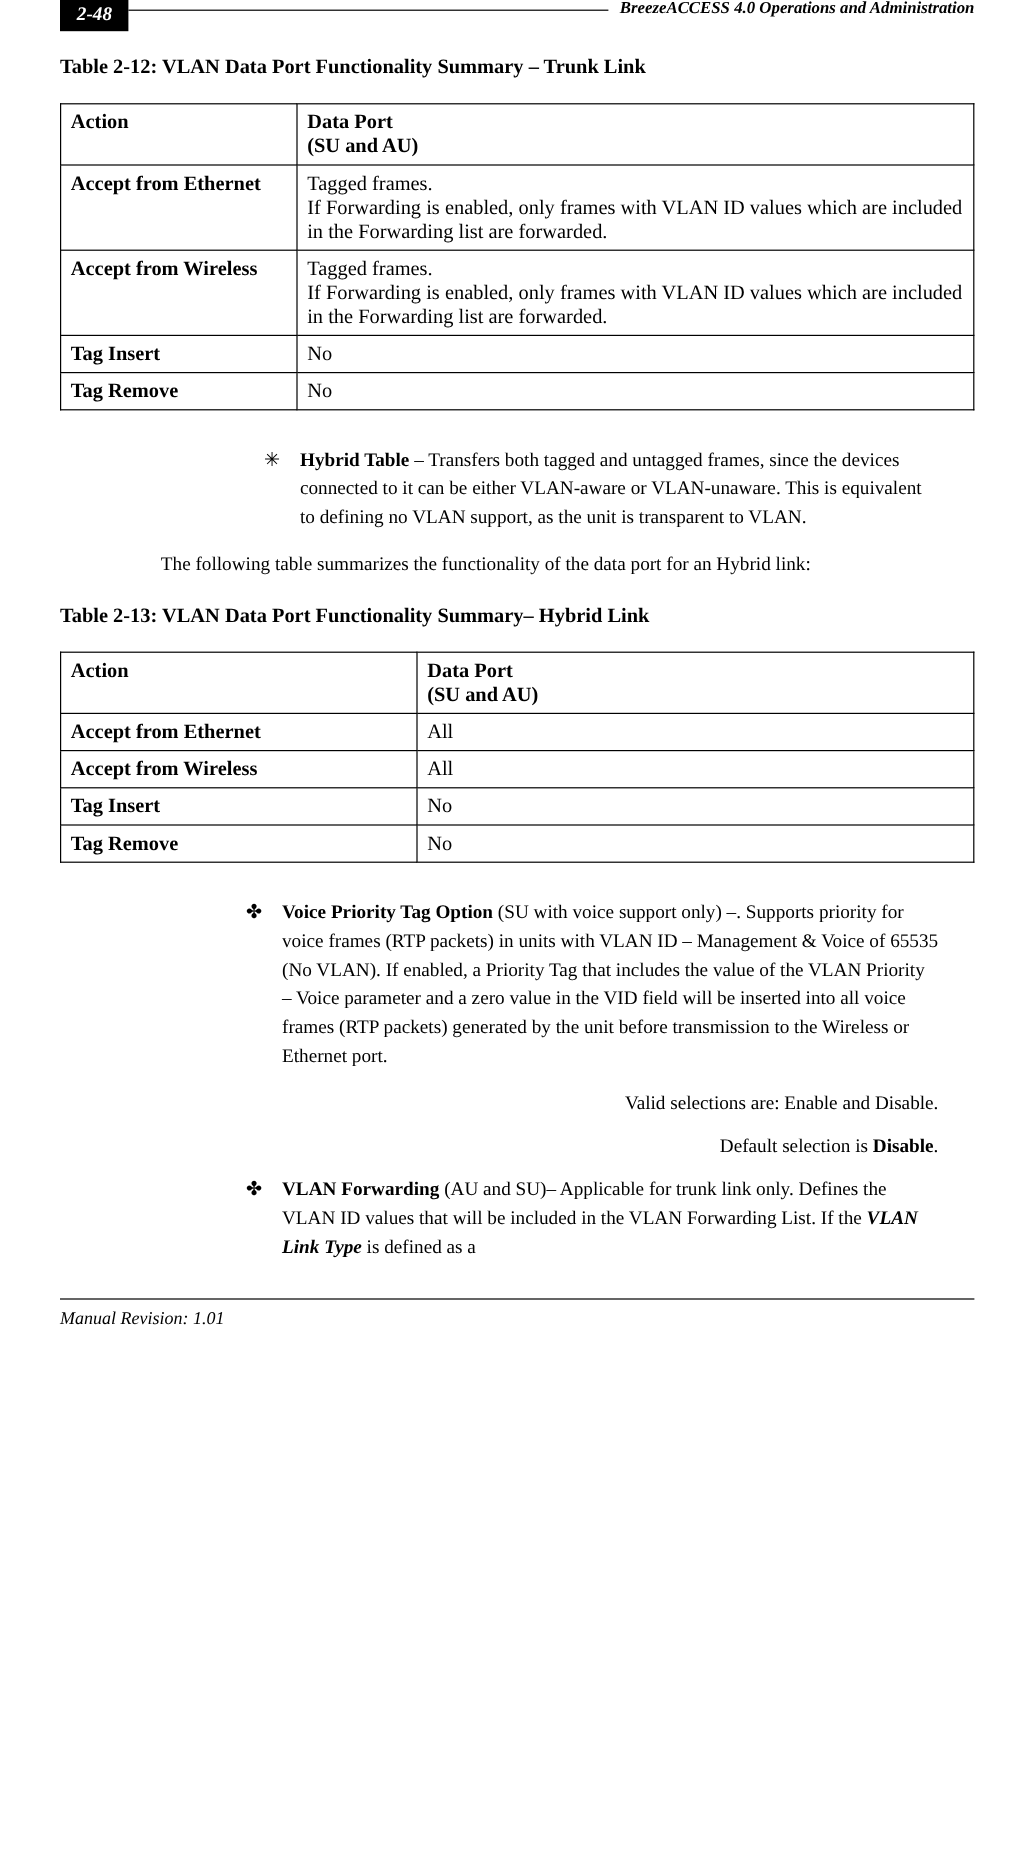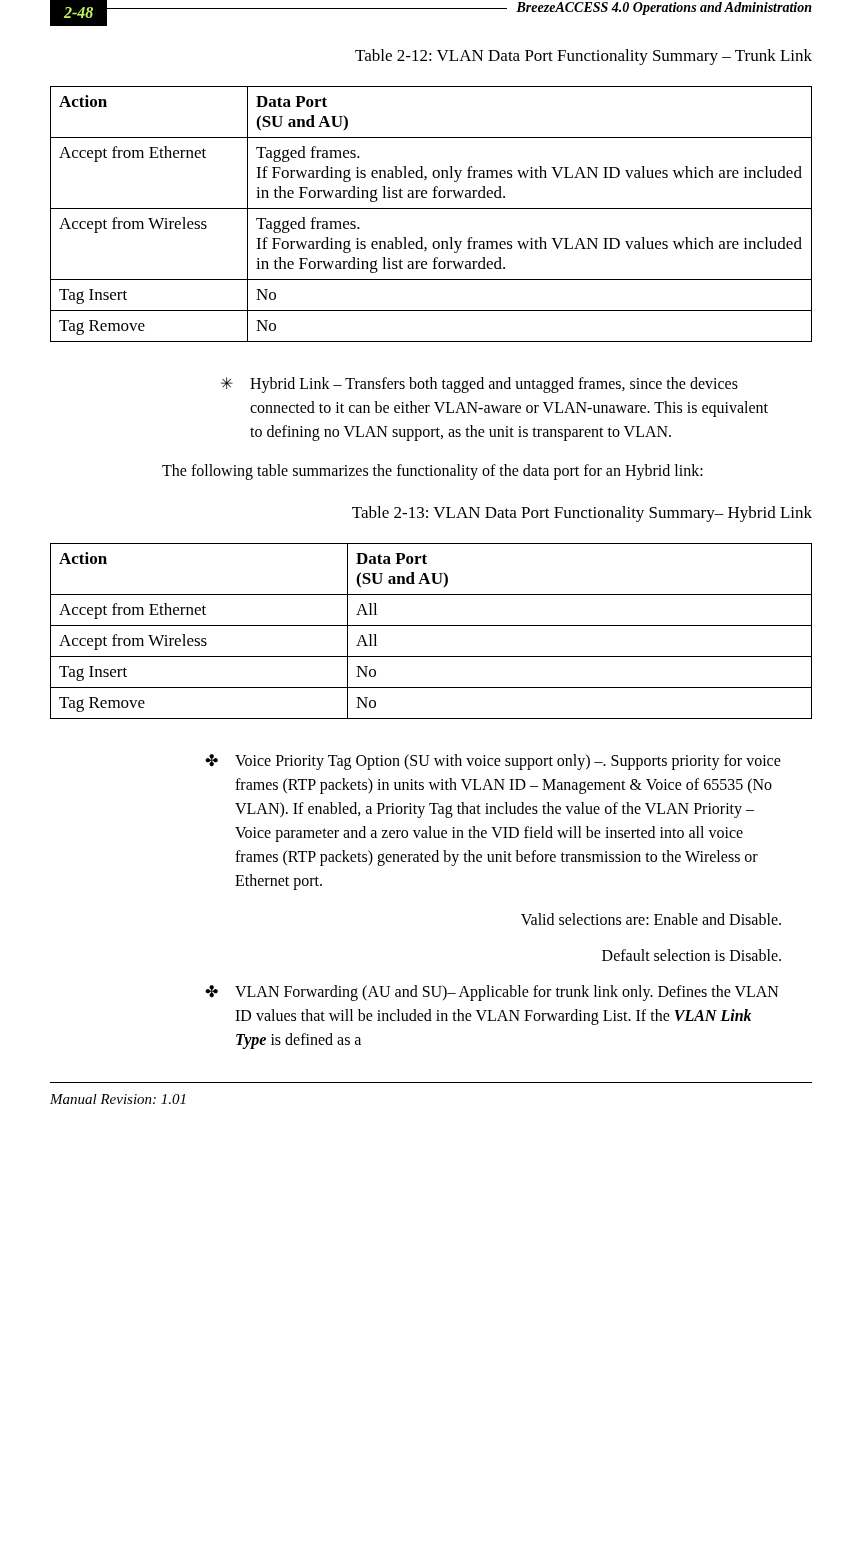--- a/index.html
+++ b/index.html
@@ -13,21 +13,21 @@
     .page {
       padding: 0 50px 30px 50px;
     }
     .header {
       display: flex;
       align-items: flex-start;
       margin-bottom: 20px;
     }
     .page-number {
       background: #000;
-      color: #bef264;
+      color: #ffffff;
       font-style: italic;
       font-weight: bold;
       padding: 4px 14px;
       font-size: 16px;
     }
     .header-line {
       flex: 1;
       border-top: 1px solid #000;
       margin-top: 0;
     }
@@ -37,22 +37,22 @@
       font-size: 14px;
       margin-left: 10px;
     }
     .header-right {
       display: flex;
       align-items: center;
       flex: 1;
       justify-content: flex-end;
     }
     .table-caption {
-      text-align: right;
-      font-weight: normal;
+      text-align: left;
+      font-weight: bold;
       font-size: 17px;
       margin: 20px 0 20px 0;
       font-family: 'Times New Roman', serif;
     }
     table {
       border-collapse: collapse;
       width: 100%;
       margin-bottom: 30px;
       padding-left: 44px;
     }
@@ -86,21 +86,21 @@
     }
     .bullet-marker {
       width: 30px;
       flex-shrink: 0;
       font-size: 16px;
     }
     .bullet-content {
       flex: 1;
     }
     .sub-paragraph {
-      margin-left: 112px;
+      margin-left: 84px;
       margin-right: 30px;
       margin-bottom: 20px;
       font-family: 'Bookman Old Style', Georgia, serif;
       font-size: 16px;
       line-height: 1.5;
     }
     .bullet-section2 {
       margin-left: 155px;
       margin-right: 30px;
       font-family: 'Bookman Old Style', Georgia, serif;
@@ -110,21 +110,21 @@
     .sub-text {
       margin-left: 185px;
       margin-right: 30px;
       margin-bottom: 12px;
       font-family: 'Bookman Old Style', Georgia, serif;
       font-size: 16px;
       line-height: 1.5;
       text-align: right;
     }
     .bold {
-      font-weight: normal;
+      font-weight: bold;
     }
     .bold-italic {
       font-weight: bold;
       font-style: italic;
     }
     .footer {
       border-top: 1px solid #000;
       margin-top: 30px;
       padding-top: 8px;
     }
@@ -179,21 +179,21 @@
       <td class="bold">Tag Remove</td>
       <td>No</td>
     </tr>
   </tbody>
     </table>
 
   <div class="bullet-section">
     <div class="bullet-item">
       <div class="bullet-marker">✳</div>
       <div class="bullet-content">
-        <span class="bold">Hybrid Link</span><span> – Transfers both tagged and untagged frames, since the devices connected to it can be either VLAN-aware or VLAN-unaware. This is equivalent to defining no VLAN support, as the unit is transparent to VLAN.</span>
+        <span class="bold">Hybrid Table</span><span> – Transfers both tagged and untagged frames, since the devices connected to it can be either VLAN-aware or VLAN-unaware. This is equivalent to defining no VLAN support, as the unit is transparent to VLAN.</span>
       </div>
     </div>
   </div>
 
   <div class="sub-paragraph">The following table summarizes the functionality of the data port for an Hybrid link:</div>
 
   <div class="table-caption">Table 2-13: VLAN Data Port Functionality Summary– Hybrid Link</div>
 
   <table class="table2">
     <tbody>

